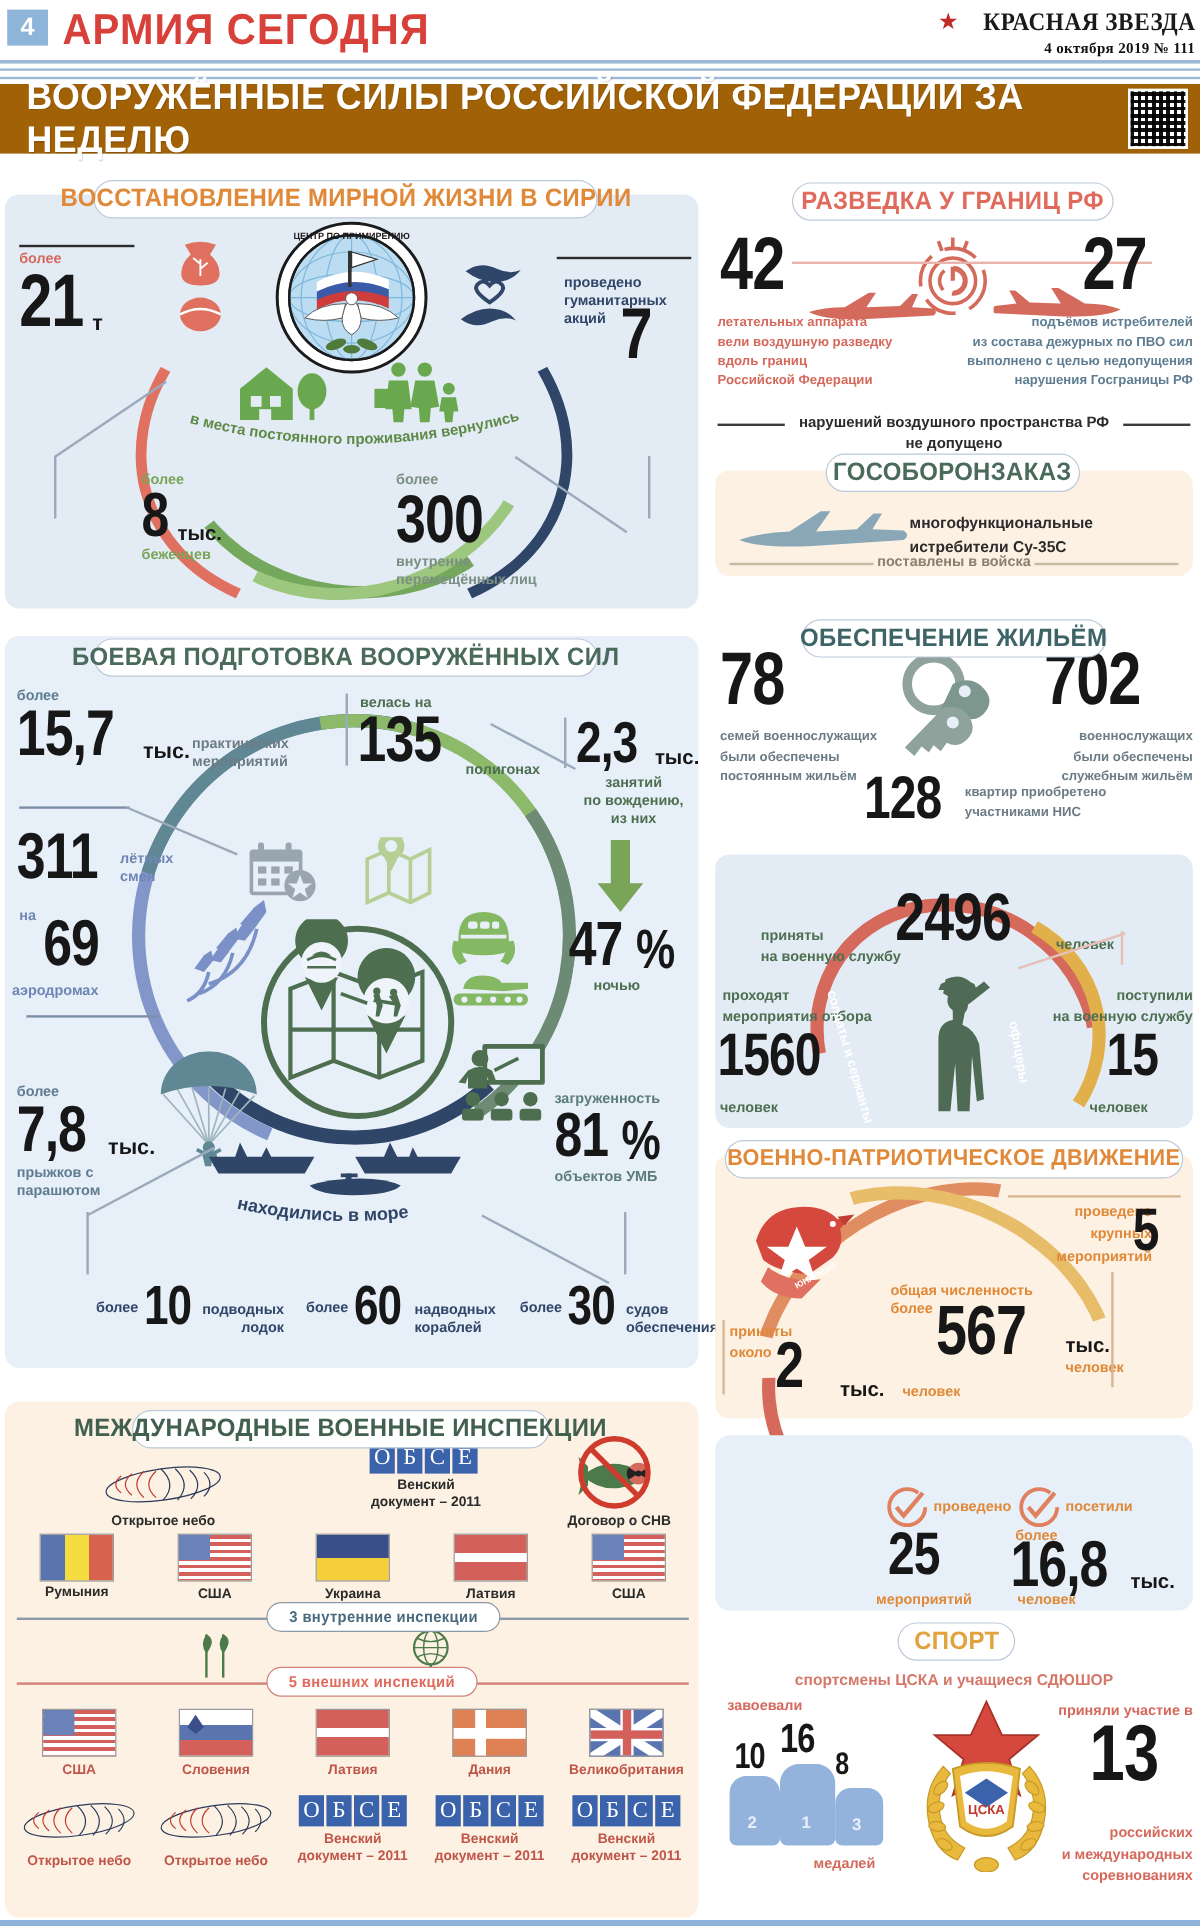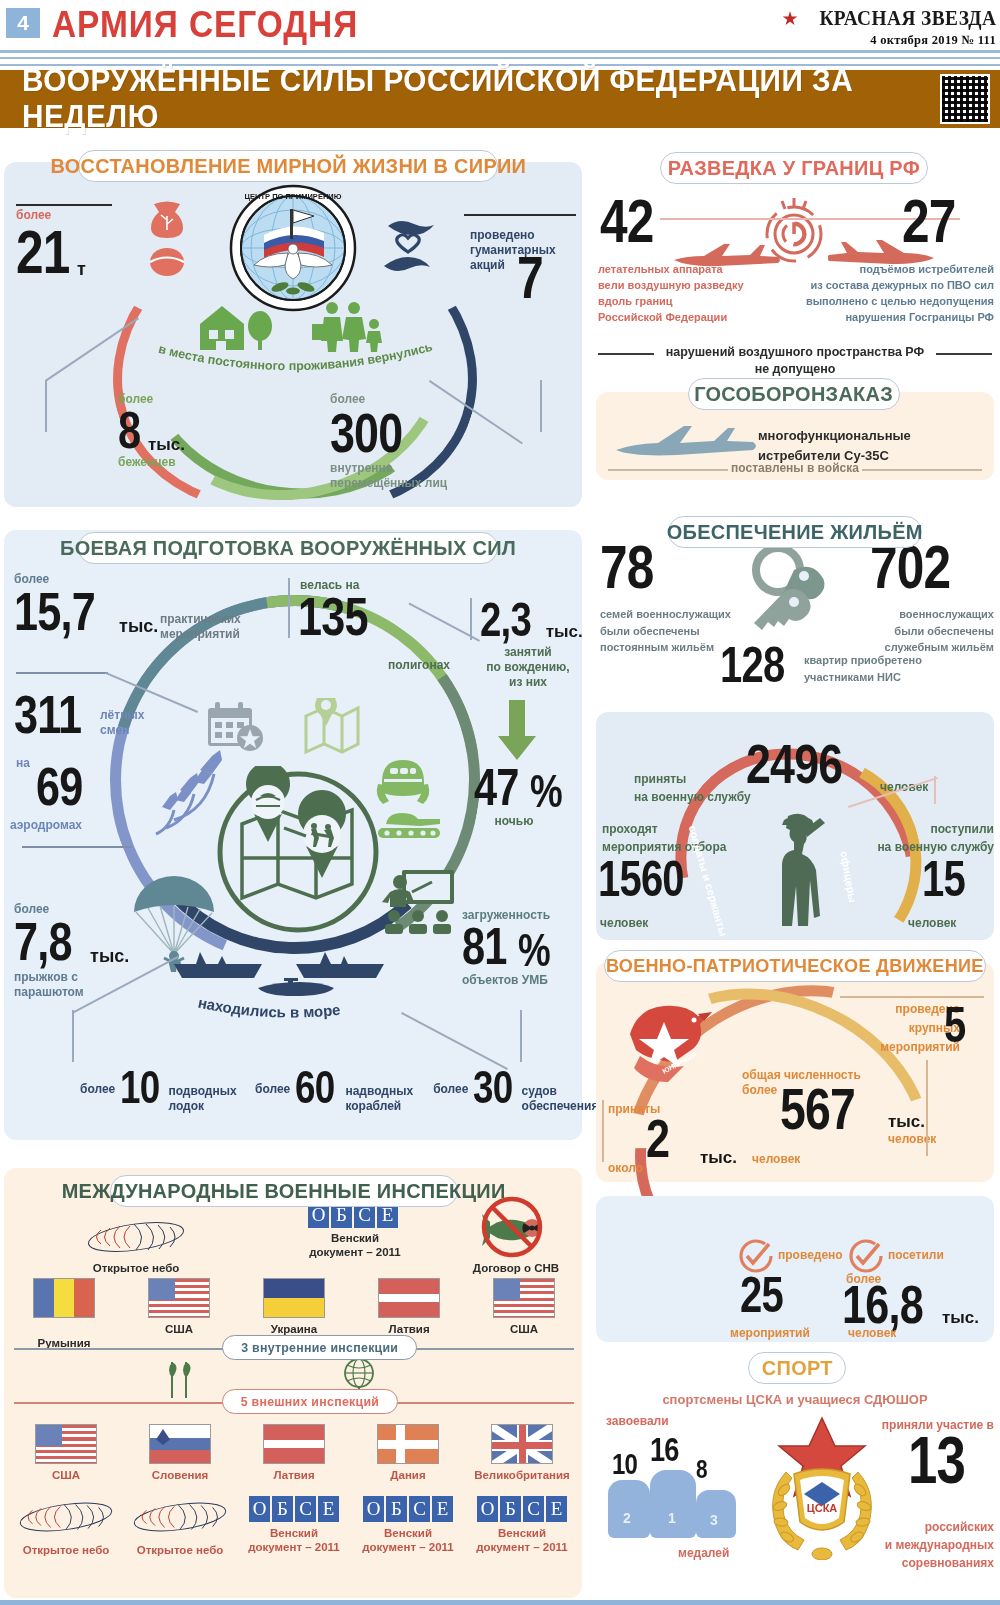--- a/index.html
+++ b/index.html
@@ -457,21 +457,21 @@
     <div style="display:flex;align-items:flex-end;">
       <span class="big" style="font-size:54px;">7,8</span>
       <span style="font-size:18px;font-weight:bold;color:#171717;margin-left:4px;">тыс.</span>
     </div>
     <div class="lbl c-steel" style="white-space:pre-line;margin-top:3px;">прыжков с
 парашютом</div>
   </div>
 
   <div class="lbl c-dgreen" style="position:absolute;left:300px;top:578px;">велась на</div>
   <span class="big" style="position:absolute;left:298px;top:592px;font-size:54px;">135</span>
-  <div class="lbl c-dgreen" style="position:absolute;left:388px;top:634px;margin-top:24px;">полигонах</div>
+  <div class="lbl c-dgreen" style="position:absolute;left:388px;top:634px;">полигонах</div>
   <div class="ln" style="left:288px;top:578px;width:2px;height:60px;"></div>
 
   <div style="position:absolute;left:480px;top:598px;">
     <div style="display:flex;align-items:flex-end;">
       <span class="big" style="font-size:48px;">2,3</span>
       <span style="font-size:17px;font-weight:bold;color:#171717;margin-left:2px;">тыс.</span>
     </div>
     <div class="lbl c-dgreen" style="white-space:pre-line;text-align:center;margin-top:3px;width:96px;">занятий
 по вождению,
 из них</div>
@@ -502,21 +502,21 @@
 
   <div class="ln" style="left:72px;top:1010px;width:2px;height:52px;"></div>
   <div class="ln" style="left:72px;top:1012px;width:120px;height:2px;transform:rotate(-28deg);transform-origin:left top;"></div>
   <div class="ln" style="left:520px;top:1010px;width:2px;height:52px;"></div>
   <div class="ln" style="left:402px;top:1012px;width:120px;height:2px;transform:rotate(28deg);transform-origin:left top;"></div>
 
   <div style="position:absolute;left:80px;top:1066px;width:480px;display:flex;gap:20px;">
     <div style="display:flex;align-items:flex-start;gap:5px;width:155px;">
       <span class="lbl c-navy" style="margin-top:16px;">более</span>
       <span class="big" style="font-size:46px;">10</span>
-      <span class="lbl c-navy" style="white-space:pre-line;margin-top:18px;margin-left:-6px;">подводных
+      <span class="lbl c-navy" style="white-space:pre-line;margin-top:18px;margin-left:-6px;text-align:right;">подводных
 лодок</span>
     </div>
     <div style="display:flex;align-items:flex-start;gap:5px;width:165px;">
       <span class="lbl c-navy" style="margin-top:16px;">более</span>
       <span class="big" style="font-size:46px;">60</span>
       <span class="lbl c-navy" style="white-space:pre-line;margin-top:18px;margin-left:-4px;">надводных
 кораблей</span>
     </div>
     <div style="display:flex;align-items:flex-start;gap:5px;width:150px;">
       <span class="lbl c-navy" style="margin-top:16px;">более</span>
@@ -565,21 +565,21 @@
         </g>
       </g>
     <circle cx="34" cy="31" r="28" fill="none" stroke="#cf3c2e" stroke-width="4.5"></circle>
     <line x1="14" y1="11" x2="54" y2="51" stroke="#cf3c2e" stroke-width="4.5"></line>
   </svg>
   <div class="cap" style="position:absolute;left:466px;top:1262px;width:100px;color:#2b2b2b;">Договор о СНВ</div>
 
   <div style="position:absolute;left:14px;top:1278px;width:560px;display:flex;justify-content:space-between;">
     <div style="width:100px;text-align:center;">
       <div class="flag f-ro" style="margin:0 auto;"></div>
-      <div class="cap" style="margin-top:19px;color:#2b2b2b;text-align:center;">Румыния</div>
+      <div class="cap" style="margin-top:3px;color:#2b2b2b;text-align:center;">Румыния</div>
     </div>
     <div style="width:100px;text-align:center;">
       <div class="flag f-us" style="margin:0 auto;"></div>
       <div class="cap" style="margin-top:5px;color:#2b2b2b;">США</div>
     </div>
     <div style="width:100px;text-align:center;">
       <div class="flag f-ua" style="margin:0 auto;"></div>
       <div class="cap" style="margin-top:5px;color:#2b2b2b;">Украина</div>
     </div>
     <div style="width:100px;text-align:center;">
@@ -841,21 +841,21 @@
   <div class="ln" style="left:840px;top:996px;width:144px;height:1.6px;background:#d8b693;"></div>
 
   <div class="lbl c-orange" style="position:absolute;left:742px;top:1068px;">общая численность</div>
   <div class="lbl c-orange" style="position:absolute;left:742px;top:1083px;">более</div>
   <span class="big" style="position:absolute;left:780px;top:1082px;font-size:58px;">567</span>
   <div style="position:absolute;left:888px;top:1112px;font-size:17px;font-weight:bold;color:#171717;">тыс.</div>
   <div class="lbl c-orange" style="position:absolute;left:888px;top:1132px;">человек</div>
   <div class="ln" style="left:926px;top:1060px;width:2px;height:96px;background:#d8b693;"></div>
 
   <div class="lbl c-orange" style="position:absolute;left:608px;top:1102px;">приняты</div>
-  <div class="lbl c-orange" style="position:absolute;left:608px;top:1120px;margin-top:41px;">около</div>
+  <div class="lbl c-orange" style="position:absolute;left:608px;top:1120px;">около</div>
   <span class="big" style="position:absolute;left:646px;top:1114px;font-size:54px;">2</span>
   <div style="position:absolute;left:700px;top:1148px;font-size:17px;font-weight:bold;color:#171717;">тыс.</div>
   <div class="lbl c-orange" style="position:absolute;left:752px;top:1152px;">человек</div>
   <div class="ln" style="left:602px;top:1100px;width:2px;height:62px;background:#d8b693;"></div>
 
   <div class="panel ltblue" style="left:596px;top:1196px;width:398px;height:146px;"></div>
 
   <svg style="position:absolute;left:738px;top:1238px;" width="36" height="36" viewBox="0 0 36 36">
     <circle cx="18" cy="18" r="15" fill="none" stroke="#e0805e" stroke-width="3.2" stroke-dasharray="80 14"></circle>
     <path d="M9,18 l6,7 l16,-19" fill="none" stroke="#e0805e" stroke-width="3.6"></path>

